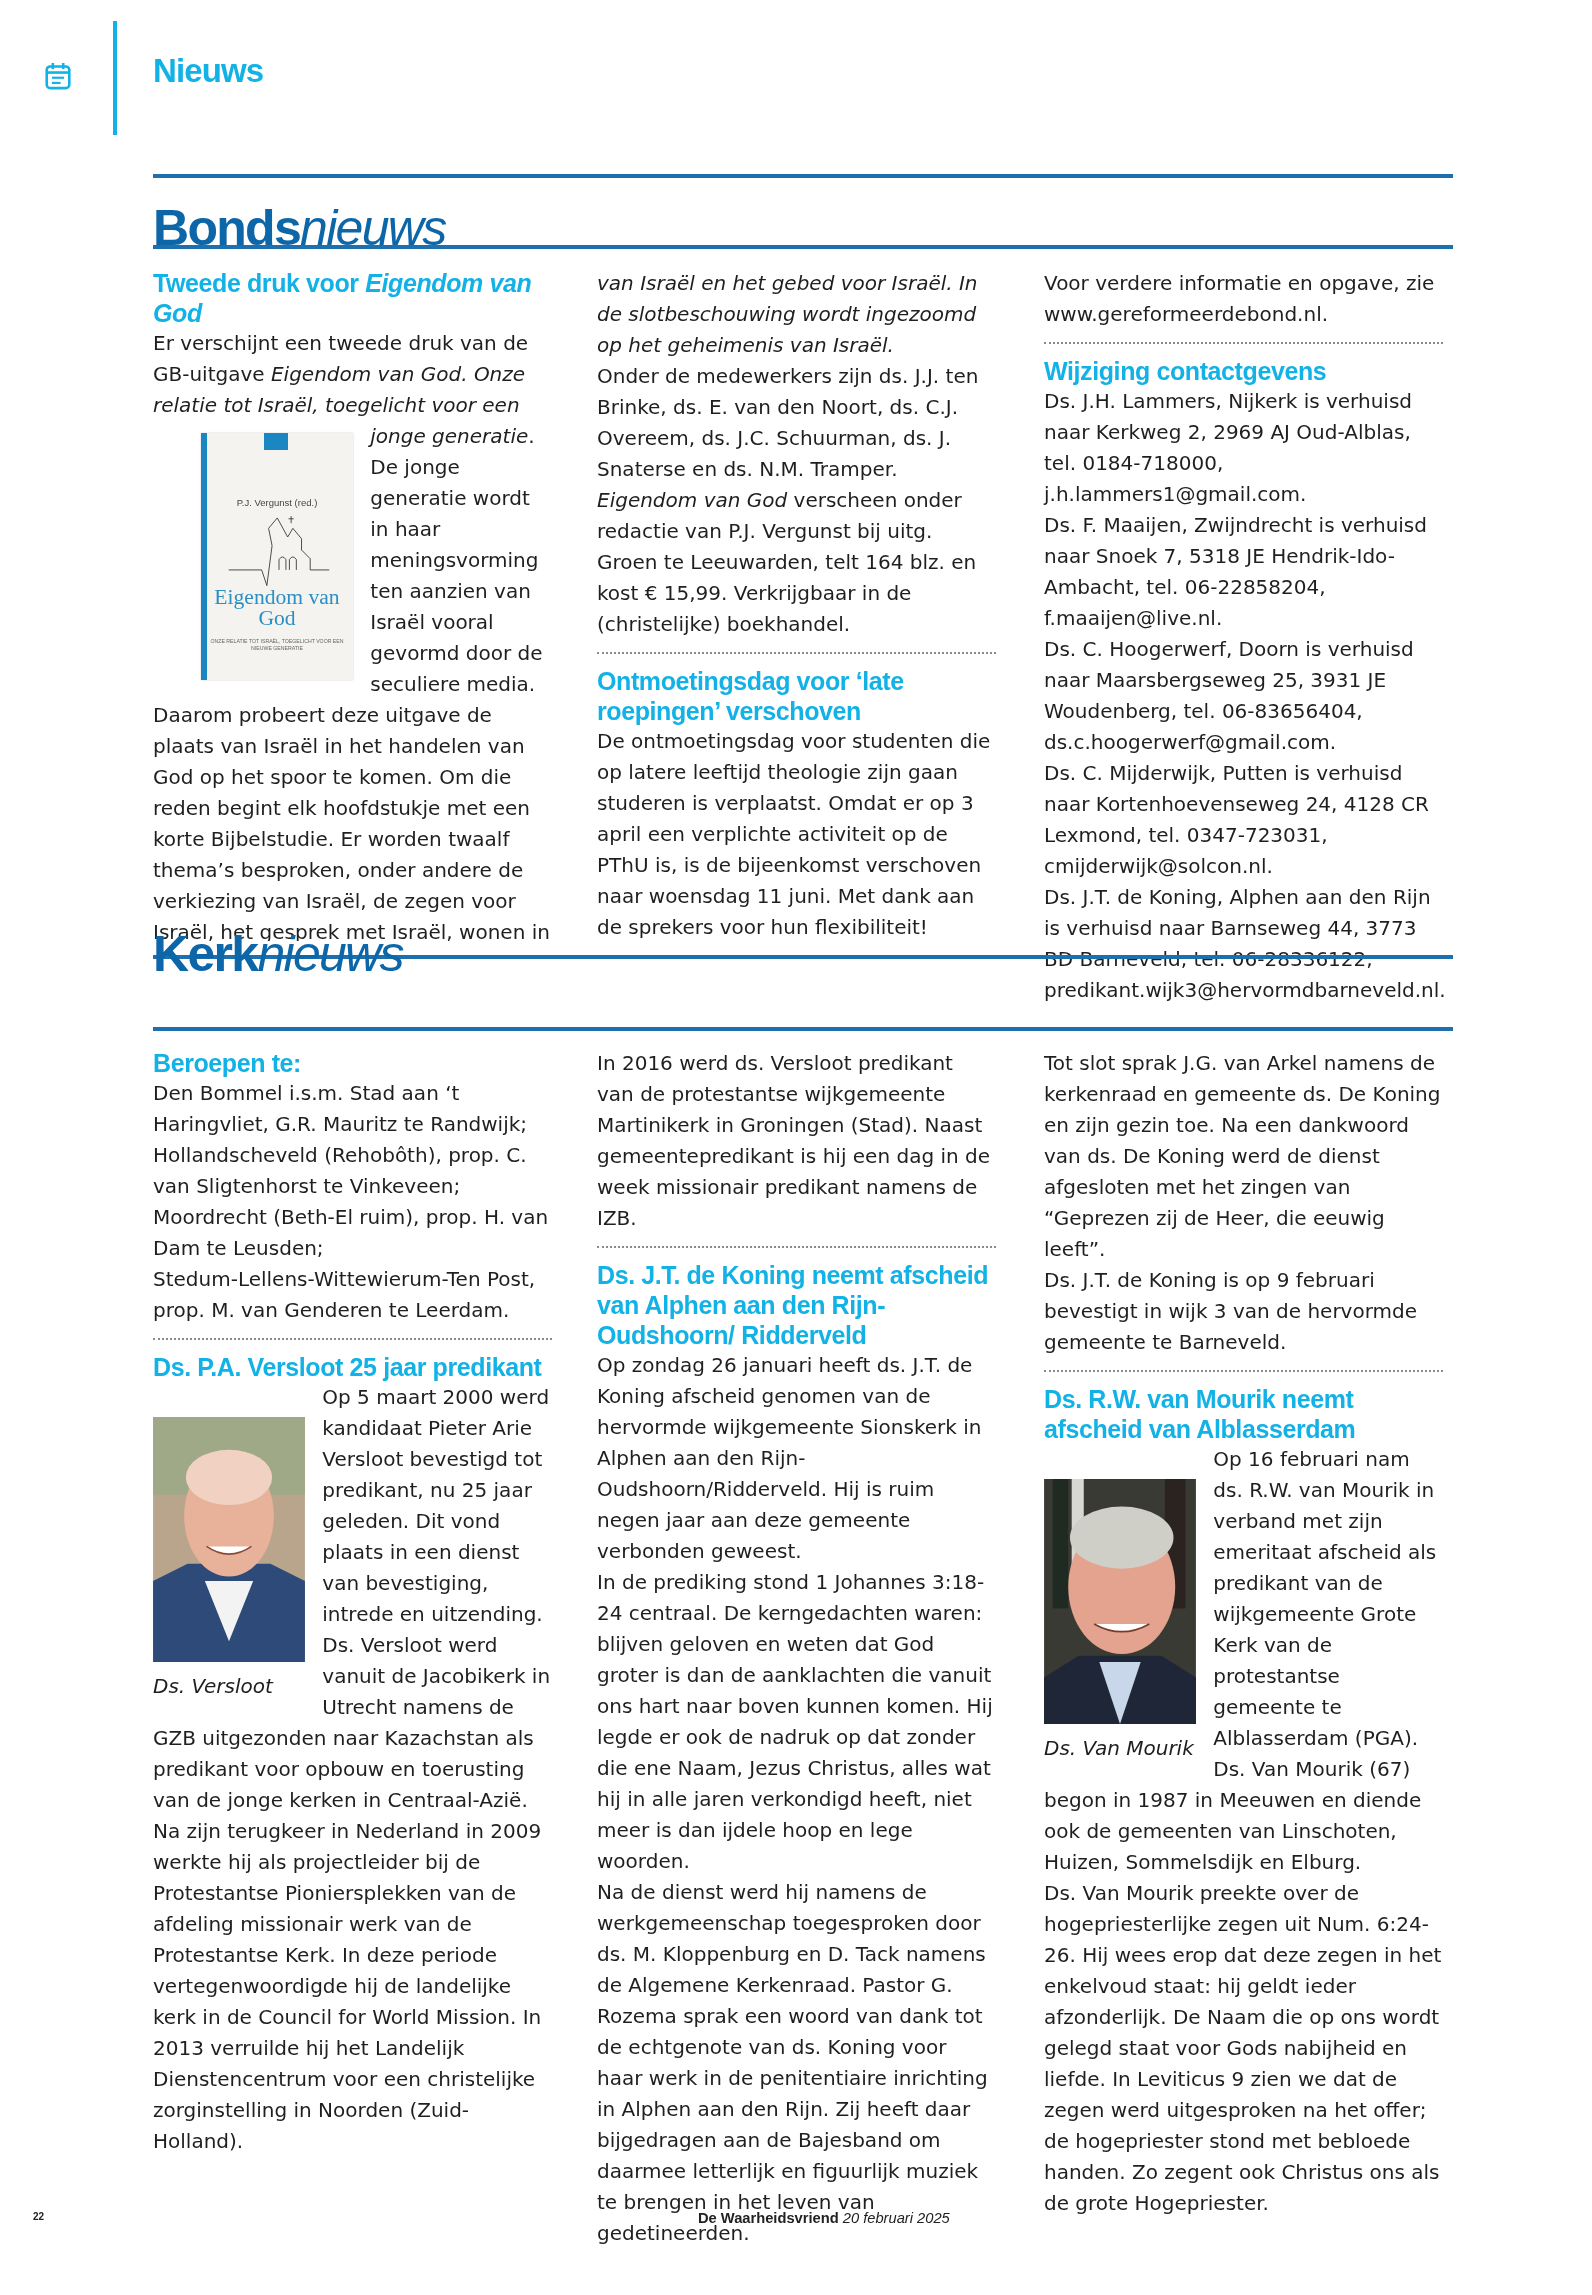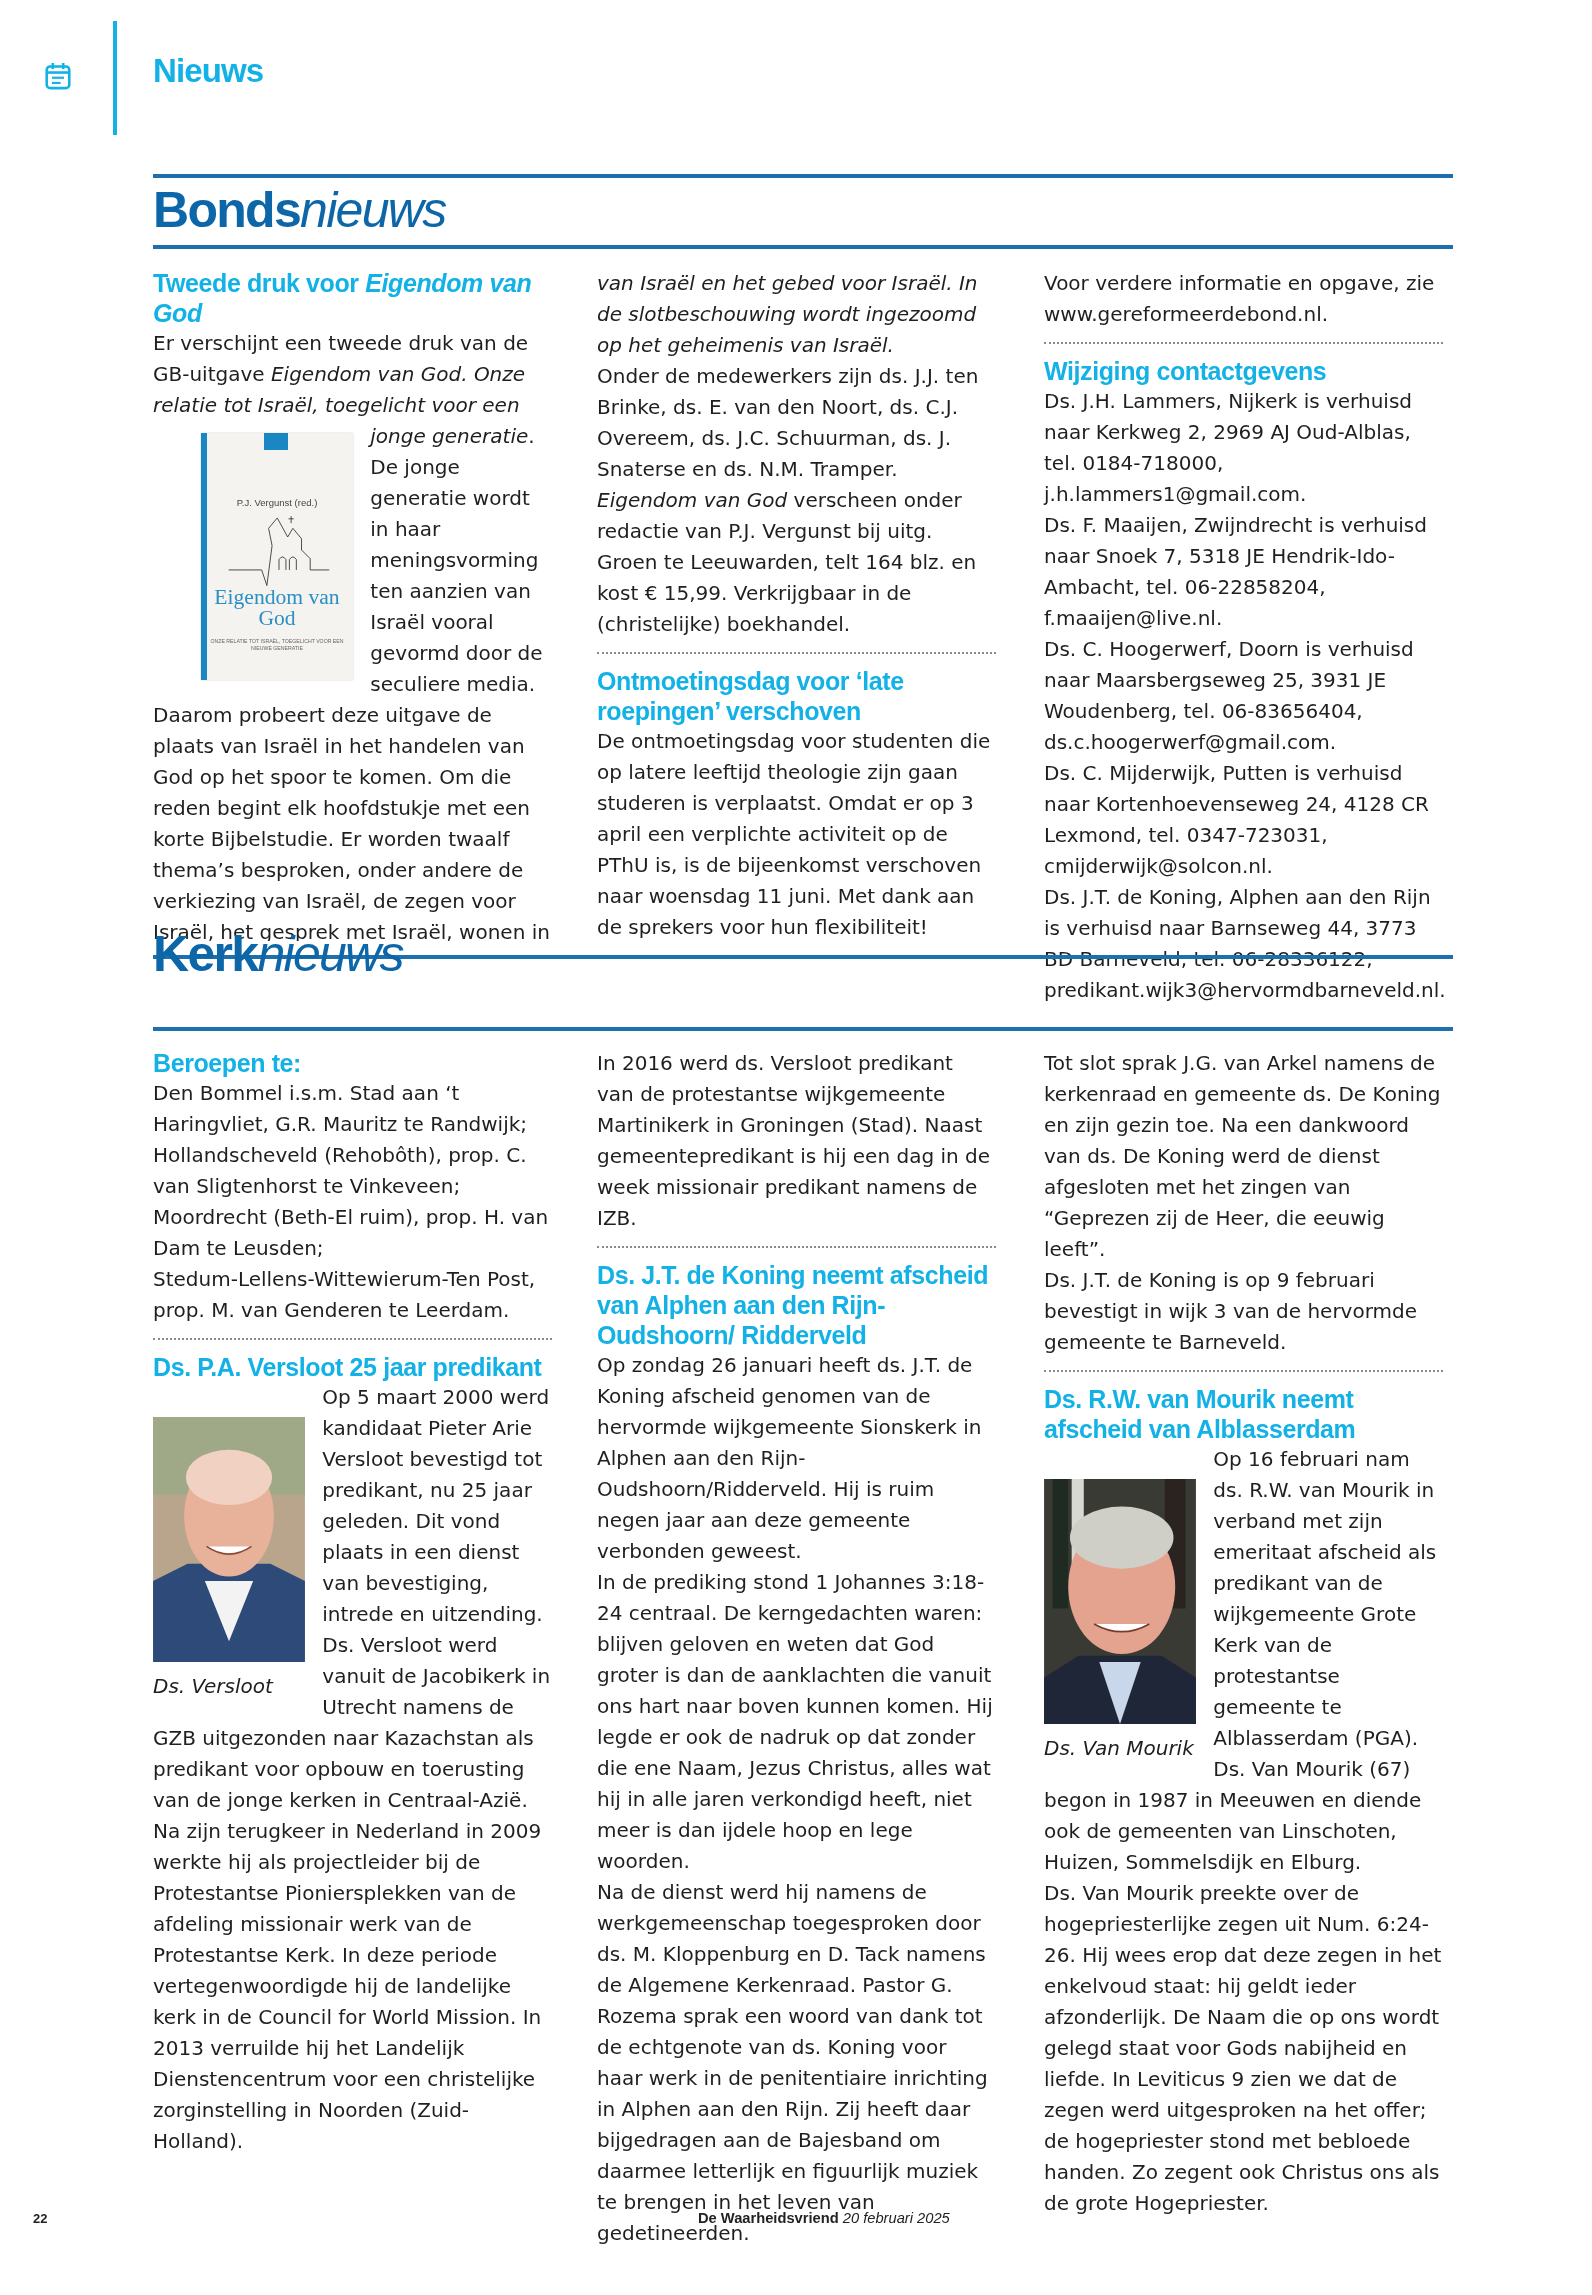--- a/index.html
+++ b/index.html
@@ -23,41 +23,41 @@
   .dots { height: 0; border-top: 2.6px dotted #8a8a8a; margin: 12px 0 12px 0; width: 399px; }
   .wrap-img { float: left; margin: 7px 17.3px 5.2px 0; }
   .caption { font-style: italic; font-size: 20px; line-height: 30px; }
   .book { width: 152px; height: 247px; background: #f4f3ef; position: relative; box-shadow: 0 0 1.7px #ccc; margin-left: 48px; }
   .book .spine { position: absolute; left: 0; top: 0; bottom: 0; width: 6px; background: #1a87c2; }
   .book .logo { position: absolute; left: 63px; top: 0; width: 24px; height: 17.3px; background: #1a87c2; }
   .book .author { position: absolute; left: 0; right: 0; top: 54px; text-align: center; font-size: 9.5px; color: #444; font-family: "Liberation Sans", sans-serif; }
   .book .btitle { position: absolute; left: 0; right: 0; top: 154px; text-align: center; font-family: "Liberation Serif", serif; font-size: 21.6px; line-height: 21px; color: #2a8fc4; }
   .book .bsub { position: absolute; left: 8.6px; right: 8.6px; top: 205px; text-align: center; font-size: 5.2px; line-height: 7px; color: #666; font-family: "Liberation Sans", sans-serif; }
   .photo { width: 152px; position: relative; overflow: hidden; }
-  .footer-page { left: 33px; top: 2211px; font-family: "Liberation Sans", sans-serif; font-weight: bold; font-size: 13px; color: #222; }
+  .footer-page { left: 33px; top: 2211px; font-family: "Liberation Sans", sans-serif; font-weight: bold; font-size: 10px; color: #222; }
   .footer-pub { left: 669px; top: 2210px; font-family: "Liberation Sans", sans-serif; font-size: 14.7px; color: #222; margin-left: 29px; }
   .footer-pub b { font-weight: bold; }
   .footer-pub i { font-style: italic; }
 </style>
 </head>
 <body>
 
 <svg class="abs cal-icon" viewBox="0 0 30 32">
   <rect x="2" y="5" width="26" height="25" rx="4" fill="none" stroke="#12b1e6" stroke-width="3"></rect>
   <line x1="9" y1="1" x2="9" y2="8" stroke="#12b1e6" stroke-width="3"></line>
   <line x1="21" y1="1" x2="21" y2="8" stroke="#12b1e6" stroke-width="3"></line>
   <line x1="2" y1="12" x2="28" y2="12" stroke="#12b1e6" stroke-width="3"></line>
   <line x1="8" y1="18" x2="22" y2="18" stroke="#12b1e6" stroke-width="2.5"></line>
   <line x1="8" y1="24" x2="18" y2="24" stroke="#12b1e6" stroke-width="2.5"></line>
 </svg>
 <div class="abs vline"></div>
 <div class="abs section-tag">Nieuws</div>
 
 <div class="abs rule" style="top:174px"></div>
-<div class="abs sec-title" style="top:185px"><b>Bonds</b><i>nieuws</i></div>
+<div class="abs sec-title" style="top:203px"><b>Bonds</b><i>nieuws</i></div>
 <div class="abs rule" style="top:245px"></div>
 
 <div class="abs col" style="left: 153px; top: 268px; height: 673px; overflow: hidden;">
   <h3 class="head"><span>Tweede druk voor </span><i>Eigendom van God</i></h3>
   <p>
     <span>Er verschijnt een tweede druk van de GB-uitgave </span><i>Eigendom van God. Onze relatie tot Israël, toegelicht voor een jonge generatie</i><span class="wrap-img" style="margin-top:12px">
       <span class="book" style="display:block">
         <span class="spine"></span>
           <span class="logo"></span>
         <span class="author">P.J. Vergunst (red.)</span>

